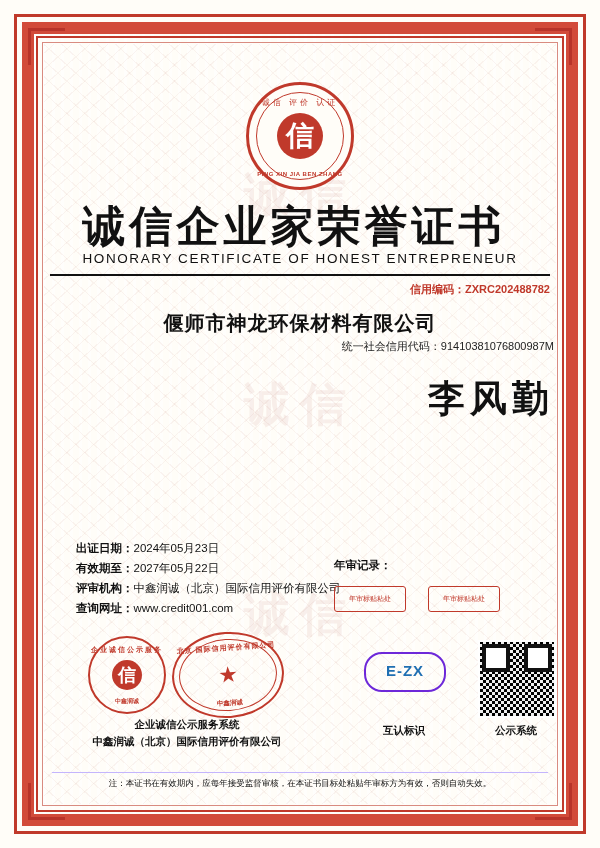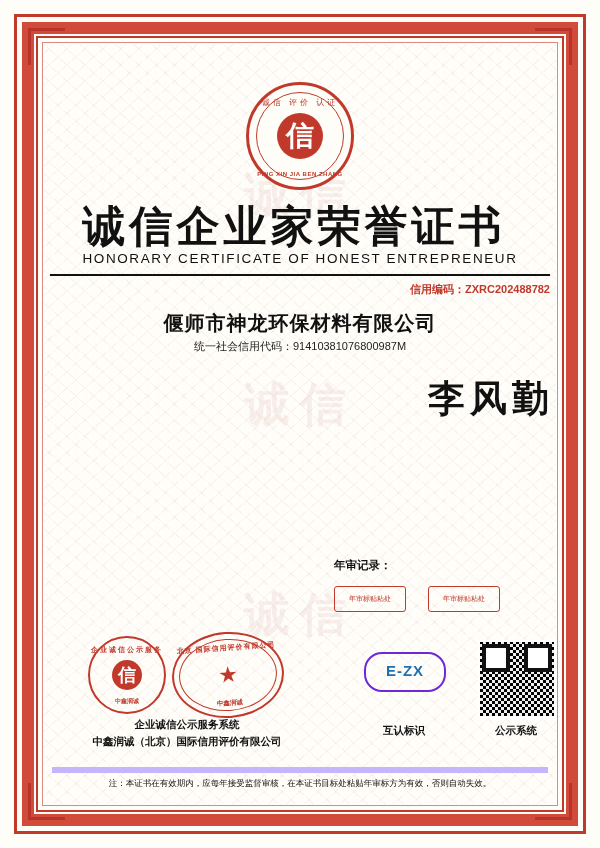--- a/index.html
+++ b/index.html
@@ -191,21 +191,21 @@
     text-align: center;
     font-size: 20px;
     font-weight: bold;
     color: #111;
     font-family: "Liberation Serif", serif;
     letter-spacing: 1px;
   }
   .usci {
     position: absolute;
     top: 293px; left: 0; right: 0;
-    text-align: center;
+    text-align: right;
     font-size: 11px;
     color: #222;
   }
 
   .person {
     position: absolute;
     top: 328px; left: 0; right: 0;
     text-align: right;
     font-size: 37px;
     font-weight: bold;
@@ -367,21 +367,21 @@
   .qr::before { left: 2px; top: 2px; }
   .qr::after { right: 2px; top: 2px; }
   #cap-qr { left: 412px; top: 92px; width: 100px; }
 
   .footnote {
     position: absolute;
     bottom: 12px; left: 6px; right: 6px;
     font-size: 8.5px;
     color: #111;
     text-align: center;
-    border-top: 6px solid #c4b5fd;
+    border-top: 1px solid #c4b5fd;
     padding-top: 5px;
     white-space: nowrap;
   }
 </style>
 </head>
 <body>
 
 <div id="certificate">
 
   <div class="border-outer"></div>
@@ -419,20 +419,34 @@
       <span>信用编码：</span><span>ZXRC202488782</span>
     </div>
 
     <div class="company">偃师市神龙环保材料有限公司</div>
     <div class="usci">
       <span>统一社会信用代码：</span><span>91410381076800987M</span>
     </div>
 
     <div class="person">李风勤</div>
 
+    <div class="details">
+      <div>
+        <span class="label">出证日期：</span><span>2024年05月23日</span>
+      </div>
+      <div>
+        <span class="label">有效期至：</span><span>2027年05月22日</span>
+      </div>
+      <div>
+        <span class="label">评审机构：</span><span>中鑫润诚（北京）国际信用评价有限公司</span>
+      </div>
+      <div>
+        <span class="label">查询网址：</span><span>www.credit001.com</span>
+      </div>
+    </div>
 
     <div class="annual">年审记录：</div>
     <div class="sticker s1">年审标贴粘处</div>
     <div class="sticker s2">年审标贴粘处</div>
 
     <div class="bottom-row">
 
       <div class="round-seal" id="seal-left">
         <div class="rs-top">企业诚信公示服务</div>
         <div class="rs-core">信</div>

